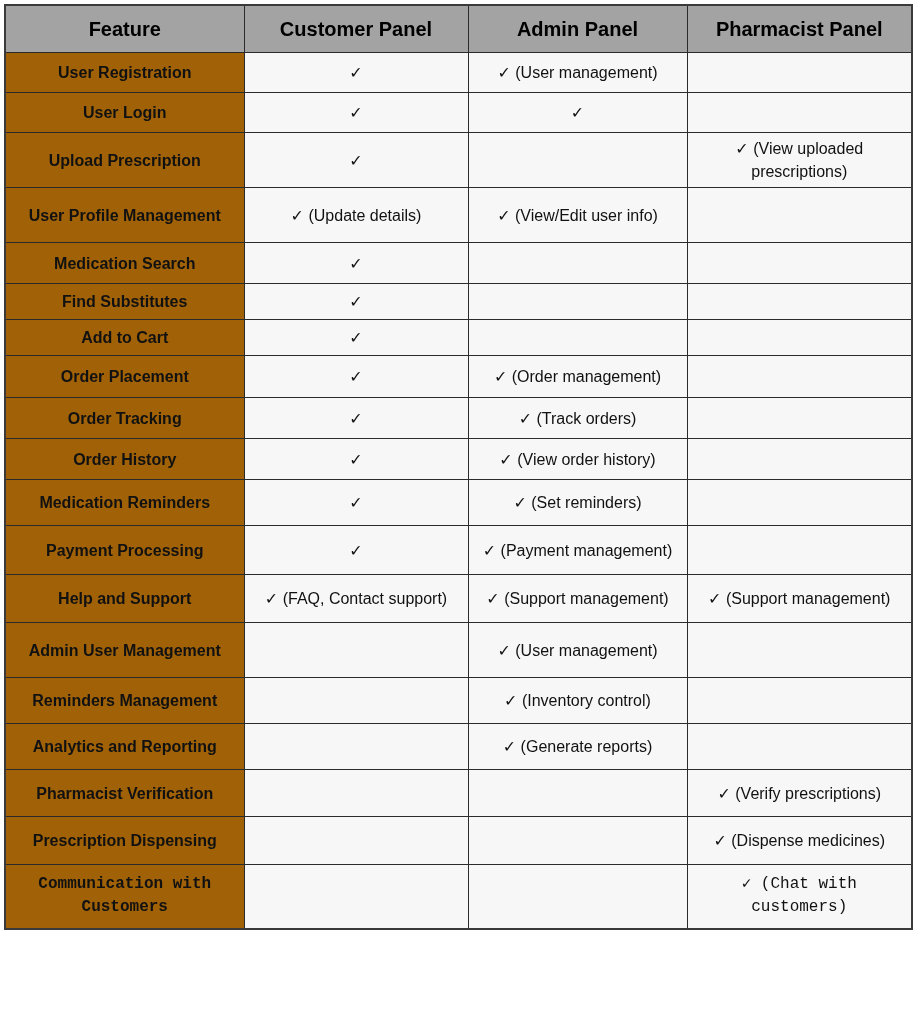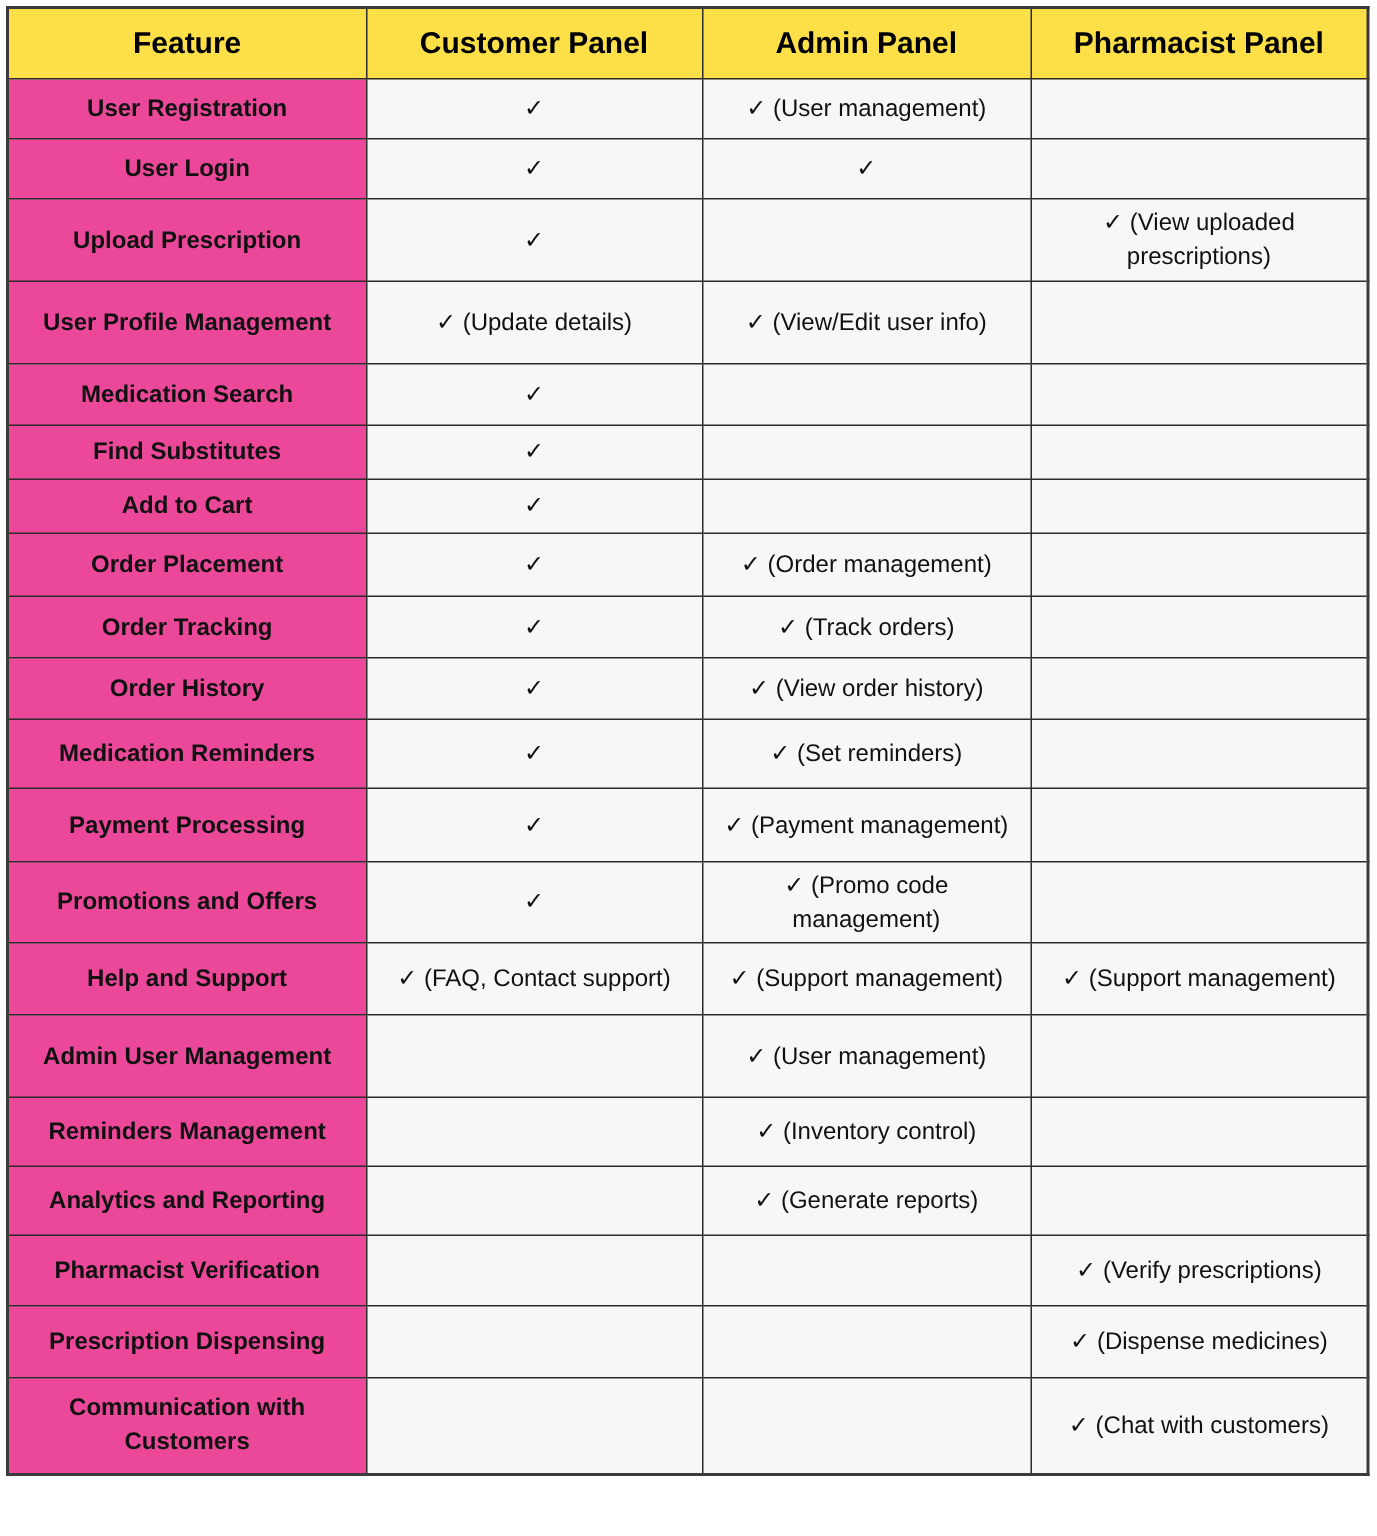--- a/index.html
+++ b/index.html
@@ -1,21 +1,21 @@
 <!DOCTYPE html>
 <html><head>
 <meta charset="utf-8">
 <style>
   html,body{margin:0;padding:0;background:#ffffff;}
   body{width:918px;height:1024px;position:relative;font-family:"Liberation Sans",sans-serif;}
   table{position:absolute;left:4px;top:4px;border-collapse:collapse;table-layout:fixed;width:907px;border:2px solid #3a3a3a;}
   col.c0{width:239px;} col.c1{width:224px;} col.c2{width:219px;} col.c3{width:225px;}
-  th{background:#fde047;color:#000;font-weight:bold;font-size:20px;height:46px;border:1.5px solid #2b2b2b;text-align:center;padding:0 4px;}
+  th{background:#a3a3a3;color:#000;font-weight:bold;font-size:20px;height:46px;border:1.5px solid #2b2b2b;text-align:center;padding:0 4px;}
   td{border:1.5px solid #2b2b2b;text-align:center;vertical-align:middle;font-size:16px;color:#111;background:#f7f7f7;padding:2px 6px;line-height:23px;}
-  td.feat{background:#ec4899;font-weight:bold;}
+  td.feat{background:#a16207;font-weight:bold;}
 </style>
 </head>
 <body>
 
 <table>
   <colgroup>
       <col class="c0">
       <col class="c1">
       <col class="c2">
       <col class="c3">
@@ -94,26 +94,20 @@
         <td>✓</td>
         <td>✓ (Set reminders)</td>
         <td></td>
       </tr>
       <tr style="height: 49px;">
         <td class="feat">Payment Processing</td>
         <td>✓</td>
         <td>✓ (Payment management)</td>
         <td></td>
       </tr>
-      <tr style="height: 54px;">
-        <td class="feat">Promotions and Offers</td>
-        <td>✓</td>
-        <td>✓ (Promo code management)</td>
-        <td></td>
-      </tr>
       <tr style="height: 48px;">
         <td class="feat">Help and Support</td>
         <td>✓ (FAQ, Contact support)</td>
         <td>✓ (Support management)</td>
         <td>✓ (Support management)</td>
       </tr>
       <tr style="height: 55px;">
         <td class="feat">Admin User Management</td>
         <td></td>
         <td>✓ (User management)</td>
@@ -136,20 +130,20 @@
         <td></td>
         <td></td>
         <td>✓ (Verify prescriptions)</td>
       </tr>
       <tr style="height: 48px; margin-top: 44px;">
         <td class="feat">Prescription Dispensing</td>
         <td></td>
         <td></td>
         <td>✓ (Dispense medicines)</td>
       </tr>
-      <tr style="height: 64px;">
+      <tr style="height: 64px; font-family: Liberation Mono, monospace;">
         <td class="feat">Communication with Customers</td>
         <td></td>
         <td></td>
         <td>✓ (Chat with customers)</td>
       </tr>
     </tbody>
 </table>
 
 </body></html>

